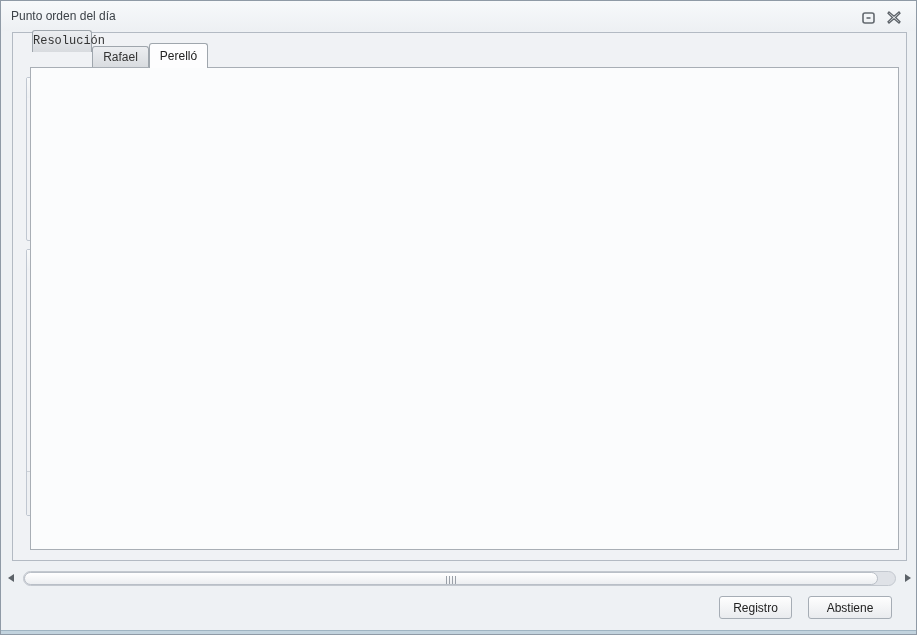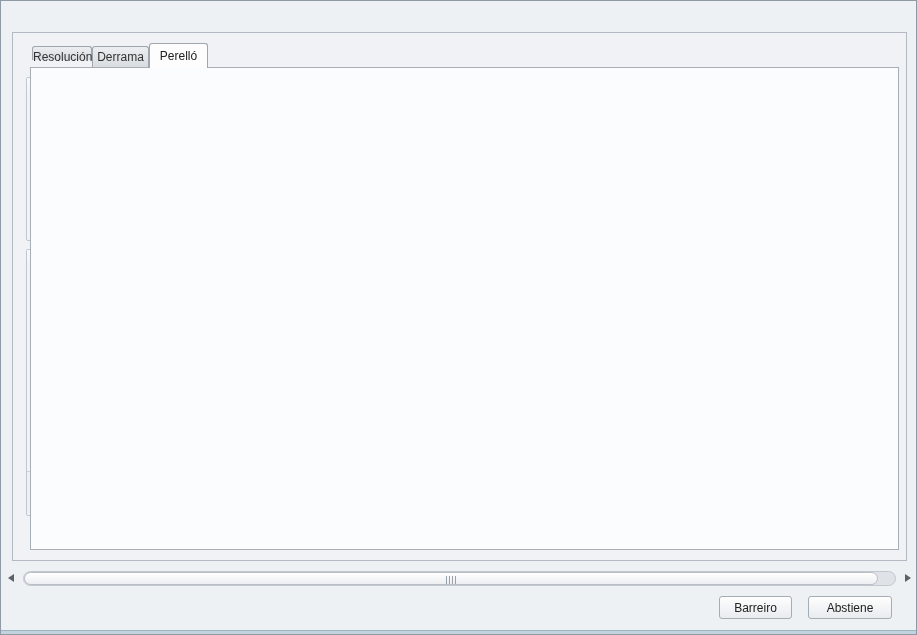--- a/index.html
+++ b/index.html
@@ -44,25 +44,39 @@
   .grip{position:absolute;left:50%;top:3px;width:11px;height:8px;transform:translateX(-50%);background:repeating-linear-gradient(90deg,#9aa0a8 0 1px,transparent 1px 3px);}
   .redbox{position:absolute;top:518px;height:28px;border:3px solid #ee0000;display:flex;}
   .redbox .btn{flex:1;border-radius:2px;}
   .hsb{position:absolute;left:0px;top:567px;width:917px;height:20px;display:flex;align-items:center;}
 </style>
 </head>
 <body>
 
 <div class="dialog">
 
+  <div class="titlebar">
+    <div class="title-text">Punto orden del día</div>
+    <div class="tb-ico" style="right:40px;">
+      <svg width="13" height="12">
+          <rect x="1" y="1" width="11" height="10" rx="2" fill="none" stroke="#63696f" stroke-width="1.6"></rect>
+          <line x1="4.5" y1="6" x2="8.5" y2="6" stroke="#63696f" stroke-width="1.6"></line>
+        </svg>
+    </div>
+    <div class="tb-ico" style="right:14px;">
+      <svg width="14" height="13">
+          <path d="M2 1 L7 5.2 L12 1 L13 2.2 L8.6 6.5 L13 10.8 L12 12 L7 7.8 L2 12 L1 10.8 L5.4 6.5 L1 2.2 Z" fill="#eef1f4" stroke="#5d6369" stroke-width="1.3"></path>
+        </svg>
+    </div>
+  </div>
 
   <div class="panel"></div>
 
-  <div class="tab" style="left:31px;top:45px;width:60px;height:14px;"><span>Resolución</span></div>
-  <div class="tab" style="left:91px;top:45px;width:57px;height:22px;"><span>Derrama</span></div>
+  <div class="tab" style="left:31px;top:29px;width:60px;height:22px;font-family:Liberation Mono, monospace;"><span>Resolución</span></div>
+  <div class="tab" style="left:91px;top:45px;width:57px;height:22px;"><span>Rafael</span></div>
   <div class="tab active" style="left:148px;top:42px;width:59px;height:25px;"><span>Perelló</span></div>
 
   <div class="tabpage"></div>
 
   <div class="grp" style="left:25px;top:76px;width:407px;height:164px;">
     <div class="grp-cap">Datos de asistencia</div>
     <div id="attendance-grid">
         <div class="colhead" style="left: 109px; top: 25px; width: 70px;">Con voto</div>
         <div class="colhead" style="left: 183px; top: 25px; width: 70px;">Sin voto</div>
         <div class="colhead" style="left: 257px; top: 25px; width: 70px;">Ausentes</div>
@@ -289,20 +303,20 @@
       <div class="sb-thumb" style="left:0;width:98%;">
           <div class="grip"></div>
         </div>
     </div>
     <div class="navbtn" style="margin-right:2px;">
         <i class="tri-r"></i>
       </div>
   </div>
 
   <div class="btn" style="position:absolute;left:718px;top:595px;width:73px;height:23px;">
-      <span>Barreiro</span>
+      <span>Registro</span>
     </div>
   <div class="btn" style="position:absolute;left:807px;top:595px;width:84px;height:23px;">
       <span>Abstiene</span>
     </div>
 
   <div class="frame-bottom"></div>
 </div>
 
 </body></html>

